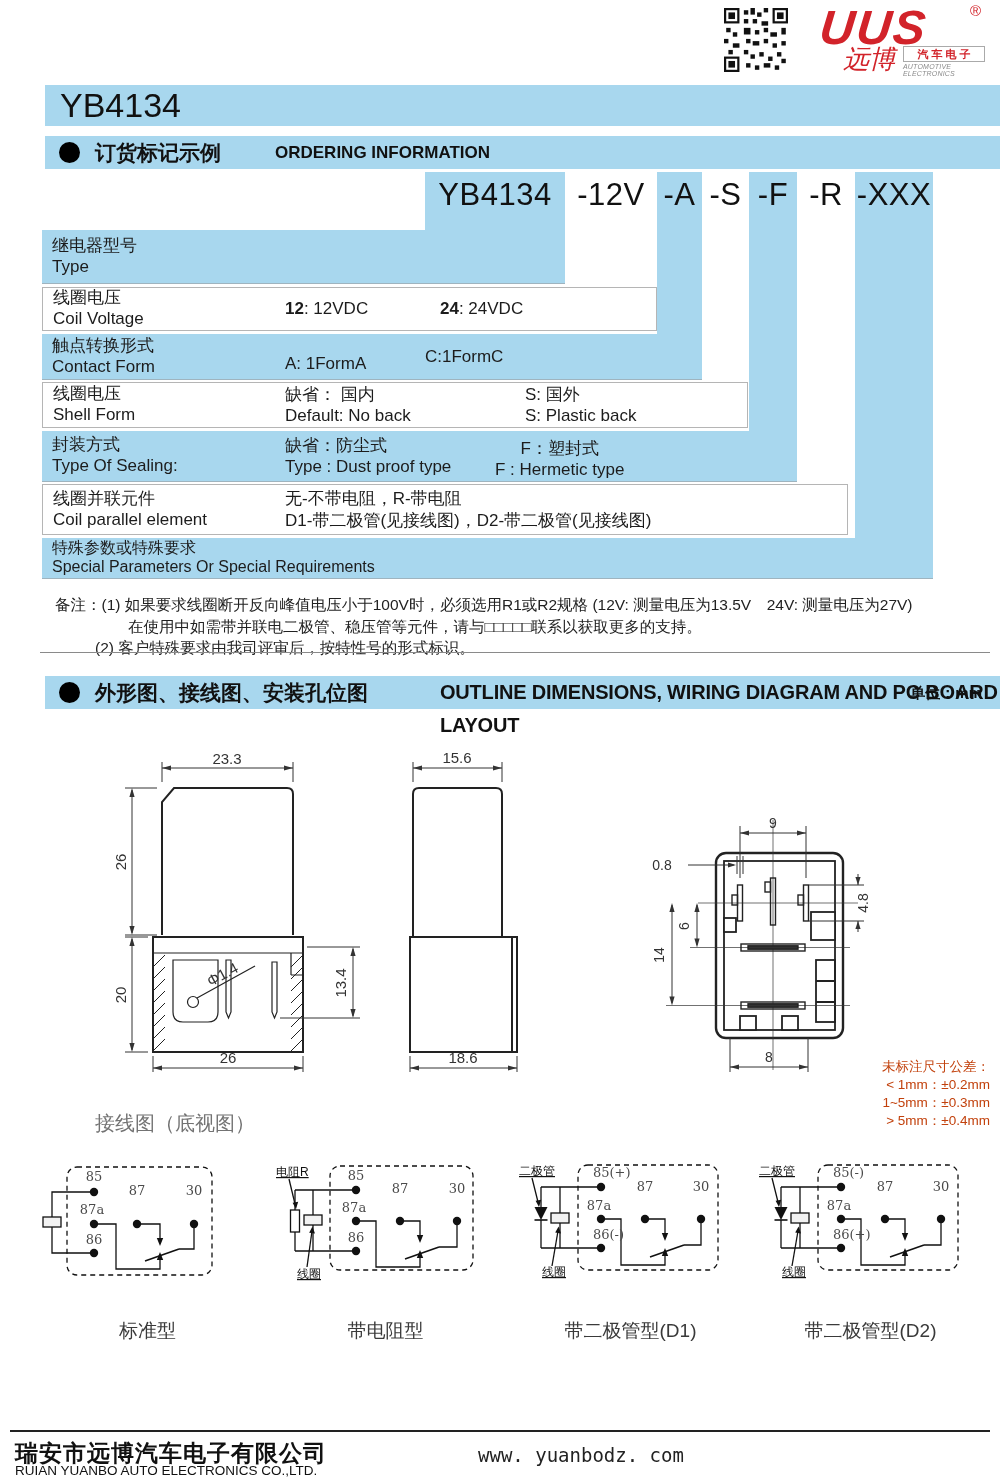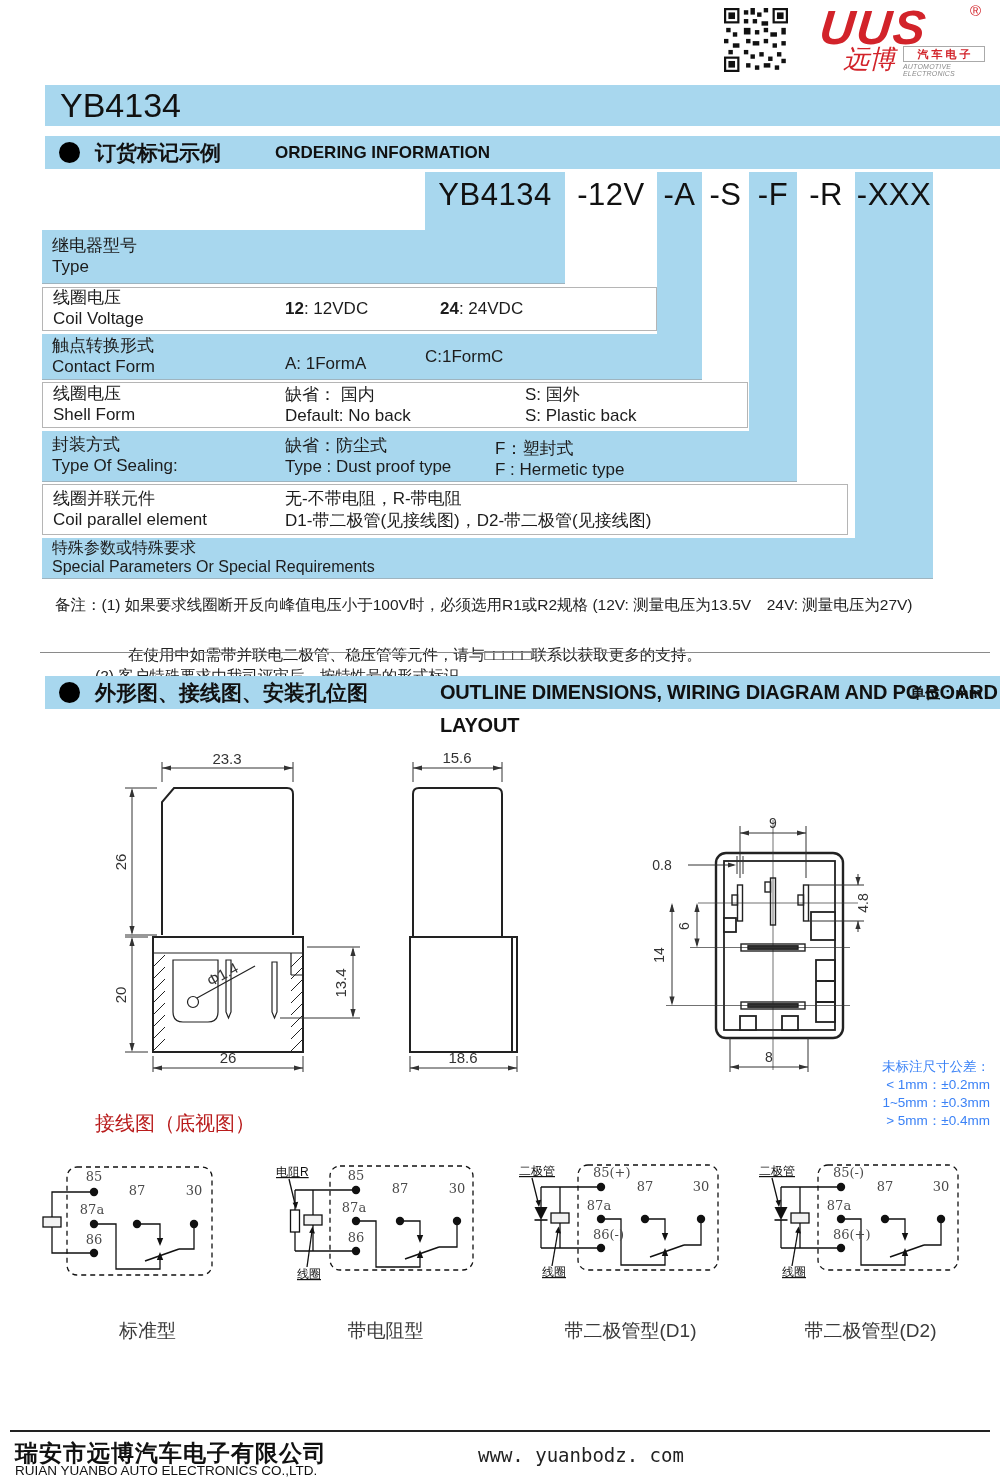--- a/index.html
+++ b/index.html
@@ -155,21 +155,21 @@
   <div class="abs bluerow" style="left:42px;top:431px;width:755px;height:50px;">
     <div class="row-label">
         <span>封装方式</span>
         <span>Type Of Sealing:</span>
       </div>
   </div>
   <div class="abs opt" style="left:285px;top:431px;height:50px;">
     <span>缺省：防尘式</span>
       <span>Type : Dust proof type</span>
     </div>
-  <div class="abs opt" style="left:495px;top:431px;height:56px;">
+  <div class="abs opt" style="left:495px;top:431px;height:56px;text-align:center;">
     <span>F：塑封式</span>
       <span>F : Hermetic type</span>
     </div>
 
   <div class="abs whiterow" style="left:42px;top:484px;width:804px;height:49px;">
     <div class="row-label">
         <span>线圈并联元件</span>
         <span>Coil parallel element</span>
       </div>
   </div>
@@ -180,21 +180,21 @@
 
   <div class="abs bluerow" style="left:42px;top:538px;width:891px;height:40px;">
     <div class="row-label" style="font-size:16px;line-height:1.18;">
         <span>特殊参数或特殊要求</span>
         <span>Special Parameters Or Special Requirements</span>
       </div>
   </div>
 
   <div class="abs notes" style="left:55px;top:594px;width:910px;">
     <div><span>备注：</span><span>(1) 如果要求线圈断开反向峰值电压小于100V时，必须选用R1或R2规格 (12V: 测量电压为13.5V　24V: 测量电压为27V)</span></div>
-    <div style="margin-left:73px;margin-top:28px;">在使用中如需带并联电二极管、稳压管等元件，请与□□□□□联系以获取更多的支持。</div>
+    <div style="margin-left:73px;">在使用中如需带并联电二极管、稳压管等元件，请与□□□□□联系以获取更多的支持。</div>
     <div style="margin-left:40px;">(2) 客户特殊要求由我司评审后，按特性号的形式标识。</div>
   </div>
   <div class="abs" style="left:40px;top:652px;width:950px;border-top:1.5px solid #8a8a8a;"></div>
 
   <div class="abs secbar" style="left:45px;top:676px;width:955px;">
     <span class="secdot"></span>
     <span class="sec-cn">外形图、接线图、安装孔位图</span>
     <span class="sec-en" style="left:395px;font-size:20px;letter-spacing:-.2px;">OUTLINE DIMENSIONS, WIRING DIAGRAM AND PC BOARD LAYOUT</span>
     <span class="sec-en" style="right:18px;font-size:15px;">单位：mm</span>
   </div>
@@ -312,28 +312,28 @@
         <polygon points="168,277 159,274.4 159,279.6"></polygon>
     </g>
     <text class="dimtxt2" x="133" y="38" text-anchor="middle">9</text>
     <text class="dimtxt2" x="22" y="80" text-anchor="middle">0.8</text>
     <text class="dimtxt2" x="228" y="113" text-anchor="middle" transform="rotate(-90 228 113)">4.8</text>
     <text class="dimtxt2" x="49" y="136" text-anchor="middle" transform="rotate(-90 49 136)">6</text>
     <text class="dimtxt2" x="24" y="165" text-anchor="middle" transform="rotate(-90 24 165)">14</text>
     <text class="dimtxt2" x="129" y="272" text-anchor="middle">8</text>
   </svg>
 
-  <div class="abs" style="left:848px;top:1058px;width:142px;text-align:right;font-size:13.5px;color:#3b82f6;line-height:18px;">
+  <div class="abs" style="left:848px;top:1058px;width:142px;text-align:right;font-size:13.5px;color:#c2410c;line-height:18px;">
     <div>未标注尺寸公差：</div>
     <div>&lt; 1mm：±0.2mm</div>
     <div>1~5mm：±0.3mm</div>
     <div>&gt; 5mm：±0.4mm</div>
   </div>
 
-  <div class="abs" style="left:95px;top:1110px;font-size:20px;color:#b91c1c;">接线图（底视图）</div>
+  <div class="abs" style="left:95px;top:1110px;font-size:20px;color:#737373;">接线图（底视图）</div>
 
   <svg class="abs" style="left:30px;top:1150px;" width="235" height="165" viewBox="0 0 235 165">
     <rect x="37" y="17" width="145" height="108" rx="10" fill="none" stroke="#111" stroke-width="1.3" stroke-dasharray="5,4"></rect>
     <path class="wire" d="M64,42 H22 V67 M22,77 V103 H64"></path>
     <rect x="13" y="67" width="18" height="10" fill="#f2f2f2" stroke="#111" stroke-width="1.3"></rect>
     <path class="wire" d="M64,74 H86 V119 H130 V110 M107,74 H130 V88 M164,74 V99 H149"></path>
     <polygon points="130,102 126.8,110 133.2,110" fill="#111"></polygon>
     <polygon points="130,96 126.8,88 133.2,88" fill="#111"></polygon>
     <path d="M115,111 L149,99" stroke="#111" stroke-width="1.6"></path>
     <g fill="#111">

